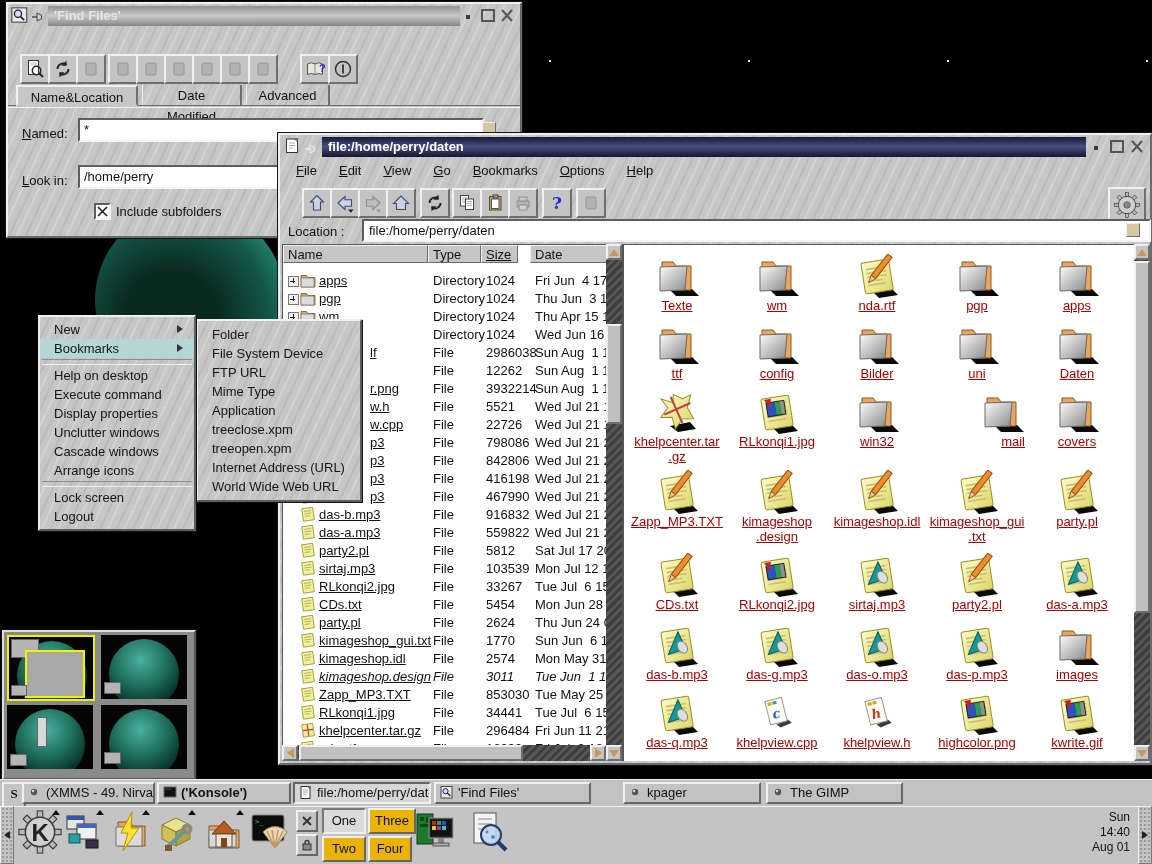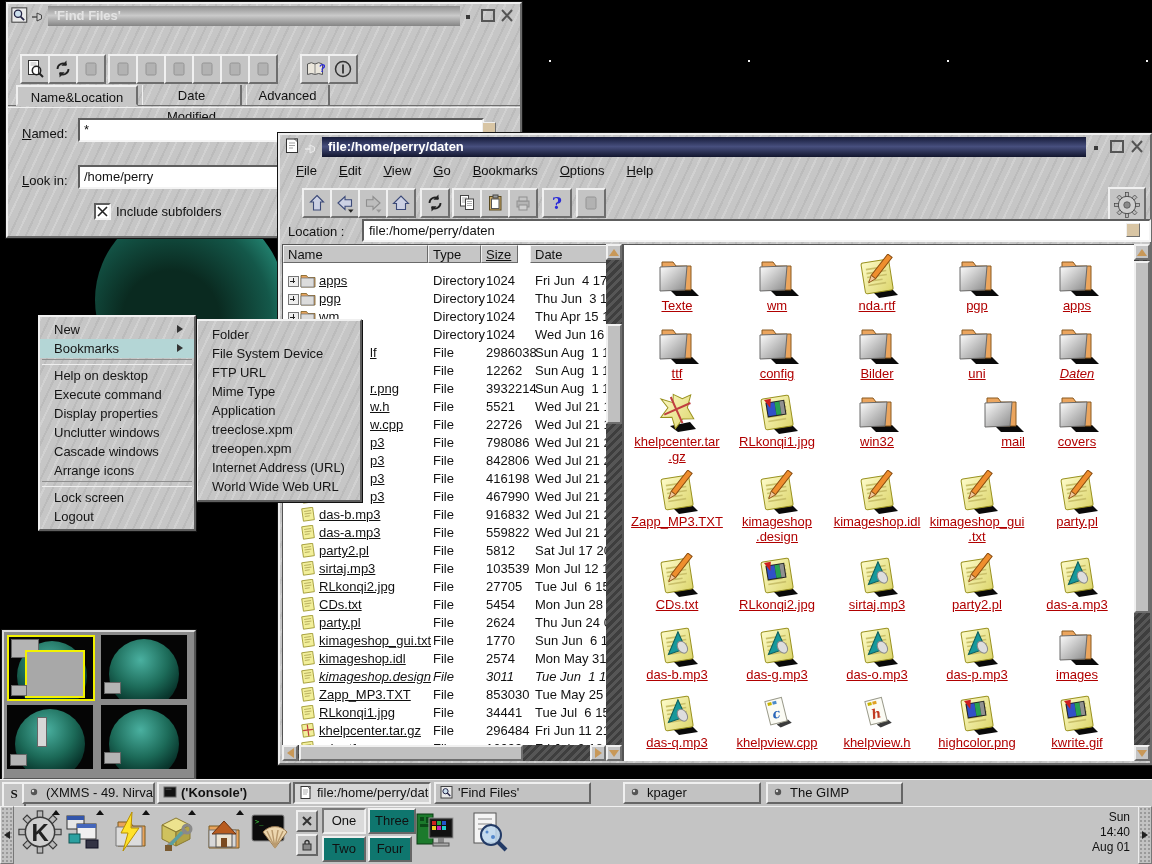--- a/index.html
+++ b/index.html
@@ -73,21 +73,21 @@
   .pm-hl{background:#b4d6d6;}
   .pm-sep{height:4px;border-top:1px solid #8e8e8e;border-bottom:1px solid #efefef;margin:1px 2px;}
   .pm-arrow{position:absolute;right:7px;top:5px;width:0;height:0;border:4.5px solid transparent;border-left:6px solid #333;}
   
   .tk-entry{position:absolute;top:2px;height:22px;border:2px solid;border-color:#f0f0f0 #666 #666 #f0f0f0;background:#c2c2c2;font-size:13px;line-height:18px;white-space:nowrap;overflow:hidden;padding:0 4px;box-sizing:border-box;}
   .tk-pressed{border-color:#666 #f0f0f0 #f0f0f0 #666;background:#d6d6d6;}
   .tk-ic{display:inline-block;width:14px;height:13px;vertical-align:-2px;margin-right:4px;}
   .launcher{position:absolute;width:44px;height:46px;top:810px;}
   .launcher svg{width:44px;height:44px;}
   .ltick{position:absolute;top:-4px;right:2px;width:0;height:0;border:4px solid transparent;border-bottom:5px solid #111;}
-  .pager-btn{position:absolute;width:44px;height:26px;border:2px solid;border-color:#f0f0f0 #666 #666 #f0f0f0;background:#0f766e;font-size:13px;text-align:center;line-height:22px;box-sizing:border-box;}
+  .pager-btn{position:absolute;width:44px;height:26px;border:2px solid;border-color:#f0f0f0 #666 #666 #f0f0f0;background:#eab308;font-size:13px;text-align:center;line-height:22px;box-sizing:border-box;}
   .pager-active{border-color:#777 #f0f0f0 #f0f0f0 #777;background:#dadada;}
   .hide-strip{position:absolute;top:806px;width:14px;height:58px;background-color:#c2c2c2;
     background-image:radial-gradient(#9a9a9a 28%, transparent 32%);background-size:4px 4px;
     border:1px solid;border-color:#eee #777 #777 #eee;box-sizing:border-box;display:flex;align-items:center;justify-content:center;}
   .smallbtn{position:absolute;width:22px;height:22px;border:2px solid;border-color:#f0f0f0 #666 #666 #f0f0f0;background:#c2c2c2;box-sizing:border-box;display:flex;align-items:center;justify-content:center;}
   
   .pg-cell{position:absolute;width:86px;height:64px;background:#050505;overflow:hidden;}
   .pg-planet{position:absolute;left:8px;top:4px;width:70px;height:70px;border-radius:50%;
     background:radial-gradient(circle at 45% 30%, #4ab0a0, #1c6a58 45%, #0a3a30 70%, #031510 92%);}
   .pg-rect{position:absolute;background:#b4b4b4;border:1px solid #666;}
@@ -550,21 +550,21 @@
           </div>
           <div class="trow" style="left: 0px; top: 333px;">
             <div class="mini-ic"><svg viewBox="0 0 16 15">
                 <g transform="rotate(-8 8 7)">
                   <rect x="2.5" y="1" width="11" height="12.5" fill="#f2ef9a" stroke="#9a922a" stroke-width=".8"></rect>
                   <path d="M4.5 4 h7 M4.5 6.5 h7 M4.5 9 h5" stroke="#b9b061" stroke-width="1" fill="none"></path>
                 </g>
               </svg></div>
             <div class="t-name">RLkonqi2.jpg</div>
             <div class="t-type">File</div>
-            <div class="t-size">27705</div>
+            <div class="t-size">33267</div>
             <div class="t-date">Tue Jul  6 15:</div>
           </div>
           <div class="trow" style="left: 0px; top: 351px;">
             <div class="mini-ic"><svg viewBox="0 0 16 15">
                 <g transform="rotate(-8 8 7)">
                   <rect x="2.5" y="1" width="11" height="12.5" fill="#f2ef9a" stroke="#9a922a" stroke-width=".8"></rect>
                   <path d="M4.5 4 h7 M4.5 6.5 h7 M4.5 9 h5" stroke="#b9b061" stroke-width="1" fill="none"></path>
                 </g>
               </svg></div>
             <div class="t-name">CDs.txt</div>
@@ -765,21 +765,21 @@
             <div class="ilabel">Bilder</div>
           </div>
           <div class="icell" style="left: 305px; top: 77px;">
             <div style="height: 44px;"><svg viewBox="0 0 46 44">
                 <path d="M15 35 h23 l7 7 h-23 z" fill="#0a0a0a"></path>
                 <path d="M8 8 h11 l3 4 h15 v24 h-29 z" fill="#eba55e" stroke="#8a5a20"></path>
                 <path d="M6 13 l27 -1 -2 24 -25 1 z" fill="url(#gFold)" stroke="#6a6a6a"></path>
               </svg></div>
             <div class="ilabel">uni</div>
           </div>
-          <div class="icell" style="left: 405px; top: 77px; font-style: italic;">
+          <div class="icell" style="left: 405px; top: 77px;">
             <div style="height: 44px;"><svg viewBox="0 0 46 44">
                 <path d="M15 35 h23 l7 7 h-23 z" fill="#0a0a0a"></path>
                 <path d="M8 8 h11 l3 4 h15 v24 h-29 z" fill="#eba55e" stroke="#8a5a20"></path>
                 <path d="M6 13 l27 -1 -2 24 -25 1 z" fill="url(#gFold)" stroke="#6a6a6a"></path>
               </svg></div>
             <div class="ilabel">Daten</div>
           </div>
           <div class="icell" style="left: 5px; top: 145px;">
             <div style="height: 44px;"><svg viewBox="0 0 46 44">
                 <path d="M16 36 l20 -4 6 7 -18 3z" fill="#0a0a0a"></path>

